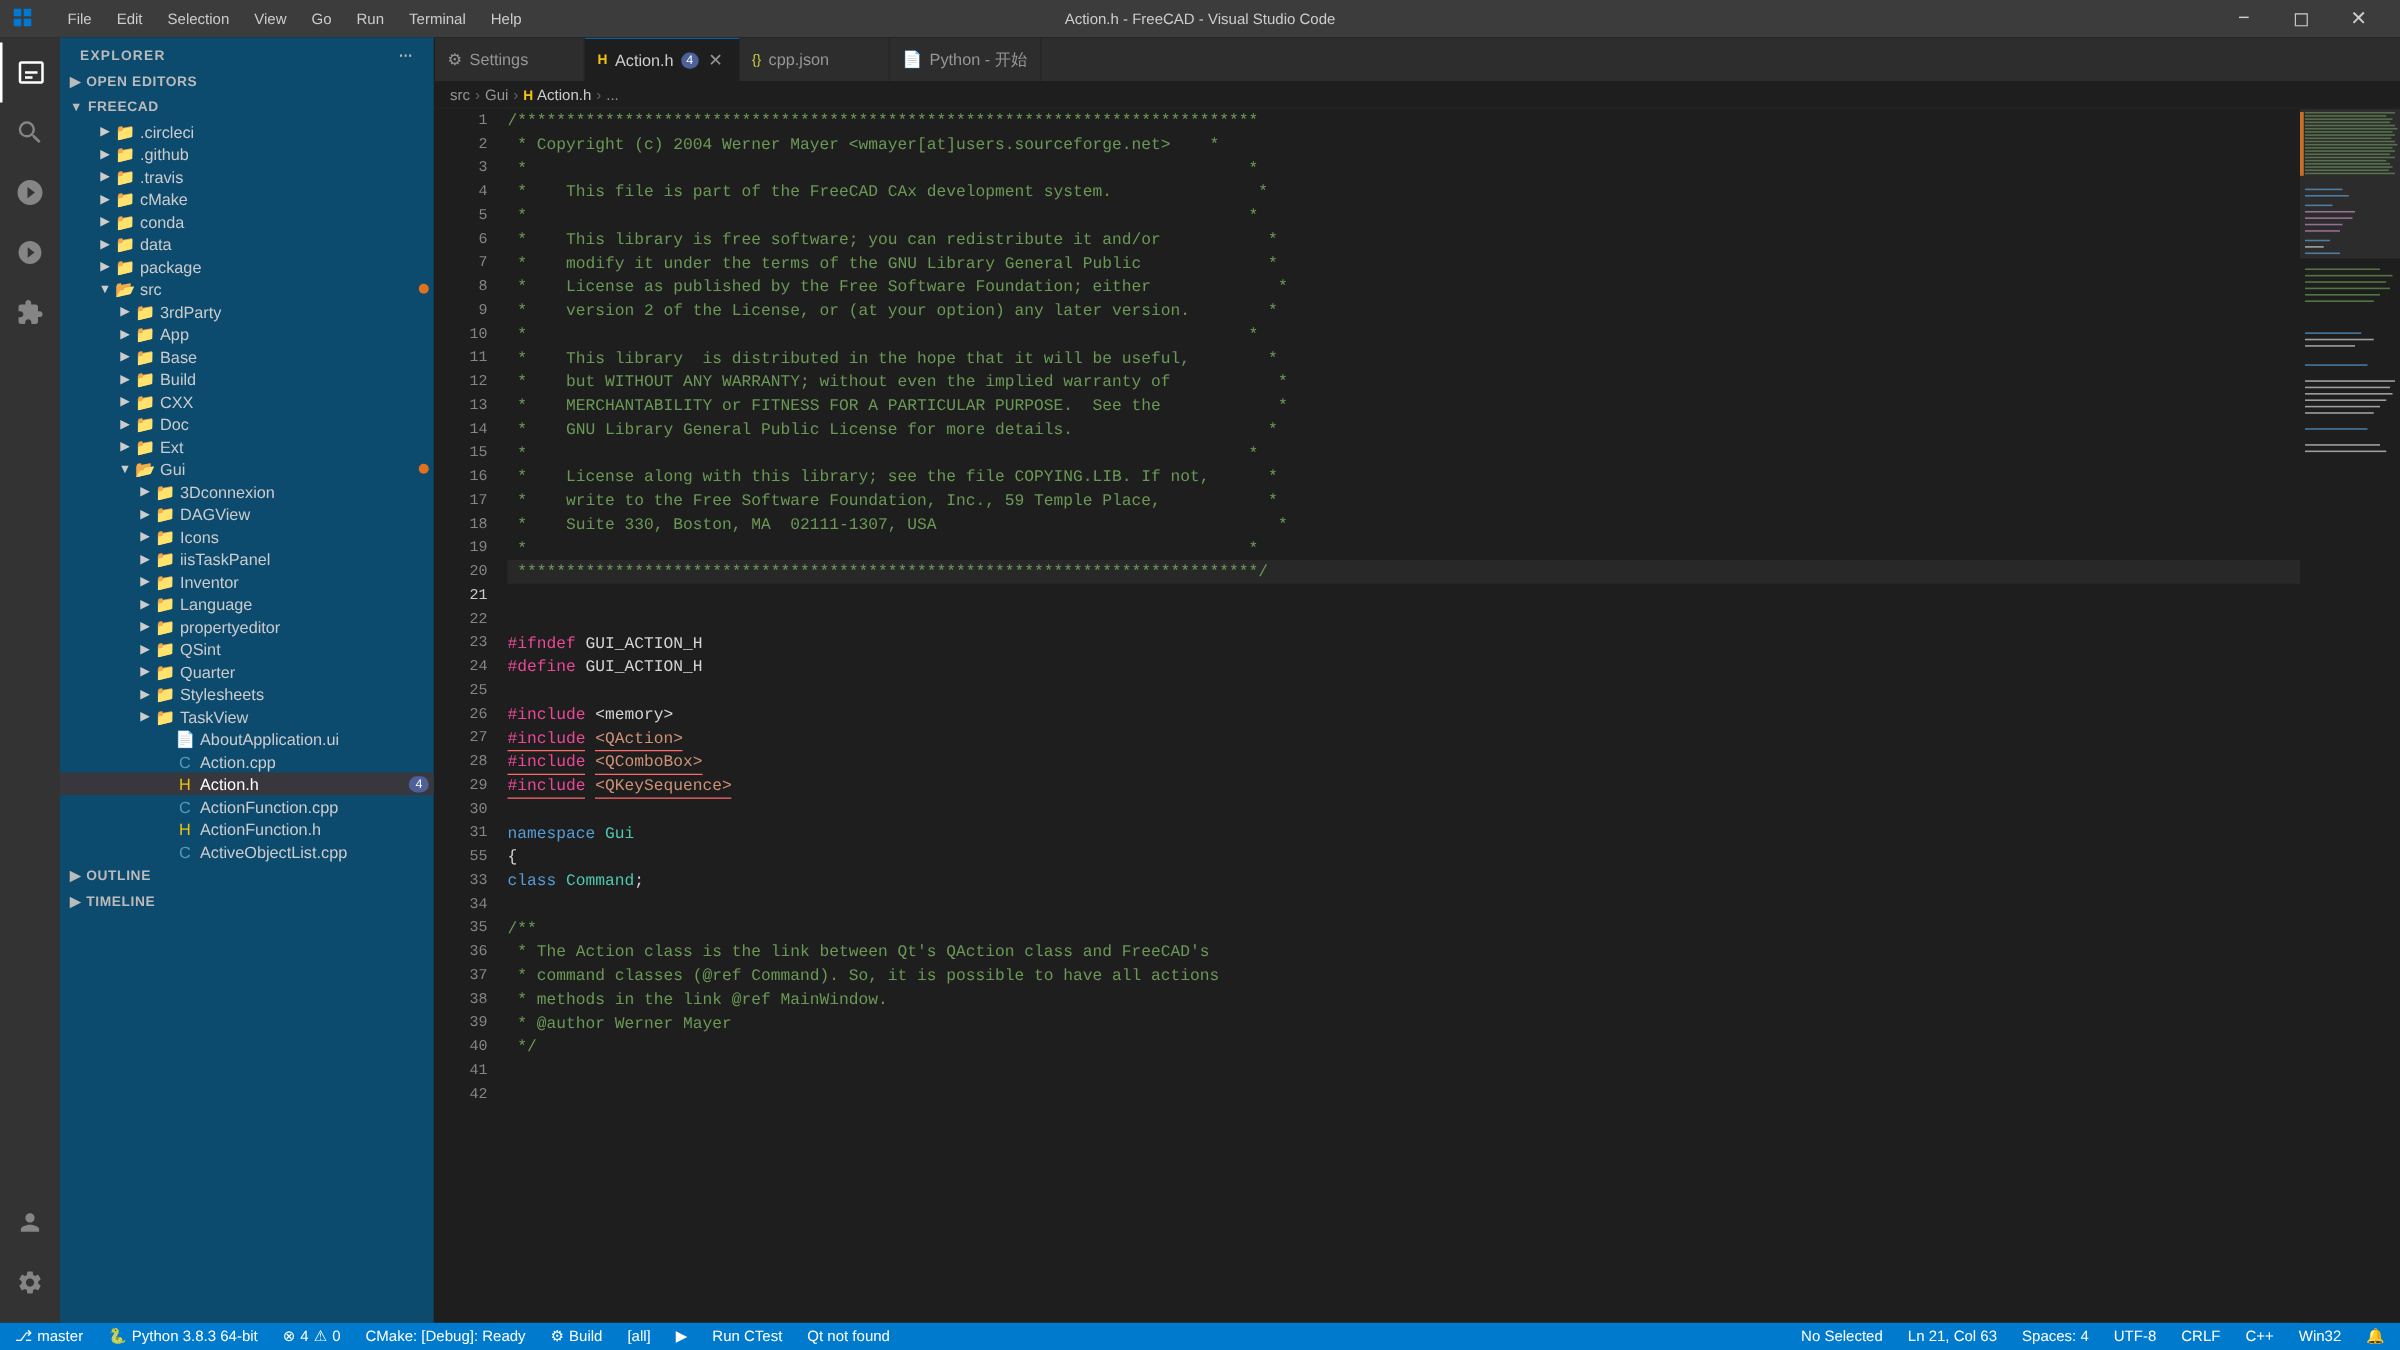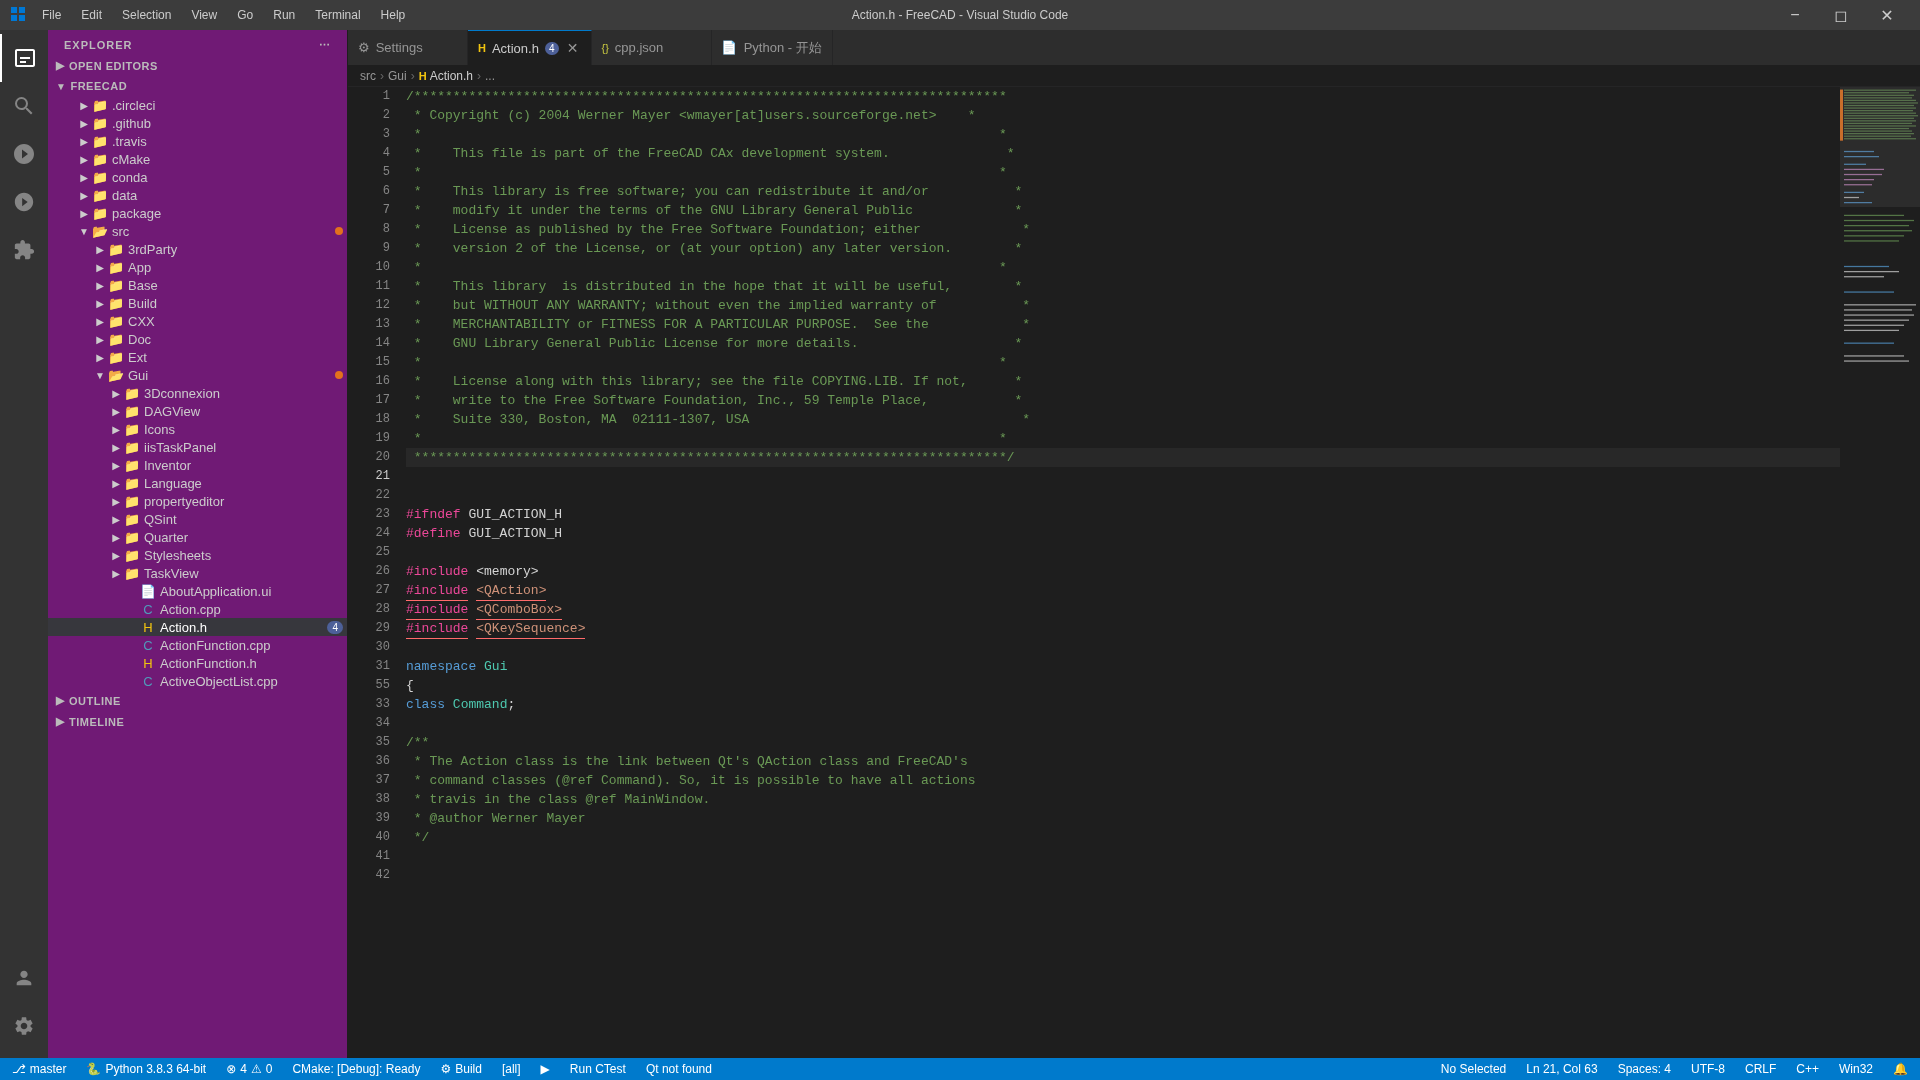--- a/index.html
+++ b/index.html
@@ -18,21 +18,21 @@
       height: 30px;
       background: #3c3c3c;
       display: flex;
       align-items: center;
       justify-content: space-between;
       padding: 0 10px;
       user-select: none;
     }
     #titlebar-left {
       display: flex;
-      gap: 8px;
+      gap: 20px;
     }
     #titlebar-menu {
       display: flex;
       gap: 4px;
     }
     .menu-item {
       padding: 2px 8px;
       cursor: pointer;
       border-radius: 3px;
       font-size: 12px;
@@ -94,21 +94,21 @@
       margin-bottom: 8px;
       display: flex;
       flex-direction: column;
       align-items: center;
       gap: 0;
     }
 
     
     #sidebar {
       width: 300px;
-      background: #701a75;
+      background: #0c4a6e;
       display: flex;
       flex-direction: column;
       overflow: hidden;
       border-right: 1px solid #1e1e1e;
     }
     #sidebar-header {
       padding: 8px 16px 4px 16px;
       font-size: 11px;
       font-weight: bold;
       color: #bbbbbb;
@@ -740,21 +740,21 @@
         <div class="code-line"><span class="c-preprocessor c-squiggle">#include</span><span class="c-normal"> </span><span class="c-include c-squiggle">&lt;QComboBox&gt;</span></div>
         <div class="code-line"><span class="c-preprocessor c-squiggle">#include</span><span class="c-normal"> </span><span class="c-include c-squiggle">&lt;QKeySequence&gt;</span></div>
         <div class="code-line"></div>
         <div class="code-line"><span class="c-keyword">namespace</span><span class="c-normal"> </span><span class="c-type">Gui</span></div>
         <div class="code-line"><span class="c-normal">{</span></div>
         <div class="code-line"><span class="c-keyword">class</span><span class="c-normal"> </span><span class="c-type">Command</span><span class="c-normal">;</span></div>
         <div class="code-line"></div>
         <div class="code-line"><span class="c-comment">/**</span></div>
         <div class="code-line"><span class="c-comment"> * The Action class is the link between Qt's QAction class and FreeCAD's</span></div>
         <div class="code-line"><span class="c-comment"> * command classes (@ref Command). So, it is possible to have all actions</span></div>
-        <div class="code-line"><span class="c-comment"> * travis in the class @ref MainWindow.</span></div>
+        <div class="code-line"><span class="c-comment"> * methods in the link @ref MainWindow.</span></div>
         <div class="code-line"><span class="c-comment"> * @author Werner Mayer</span></div>
         <div class="code-line"><span class="c-comment"> */</span></div>
       </div>
 
       <div id="minimap">
         <div id="minimap-viewport"></div>
         <svg width="80" height="100%" viewBox="0 0 80 760" preserveAspectRatio="none">
           <rect x="0" y="0" width="80" height="760" fill="#1e1e1e"></rect>
 
           <rect x="4" y="2" width="72" height="1" fill="#6a9955" opacity="0.7"></rect>

